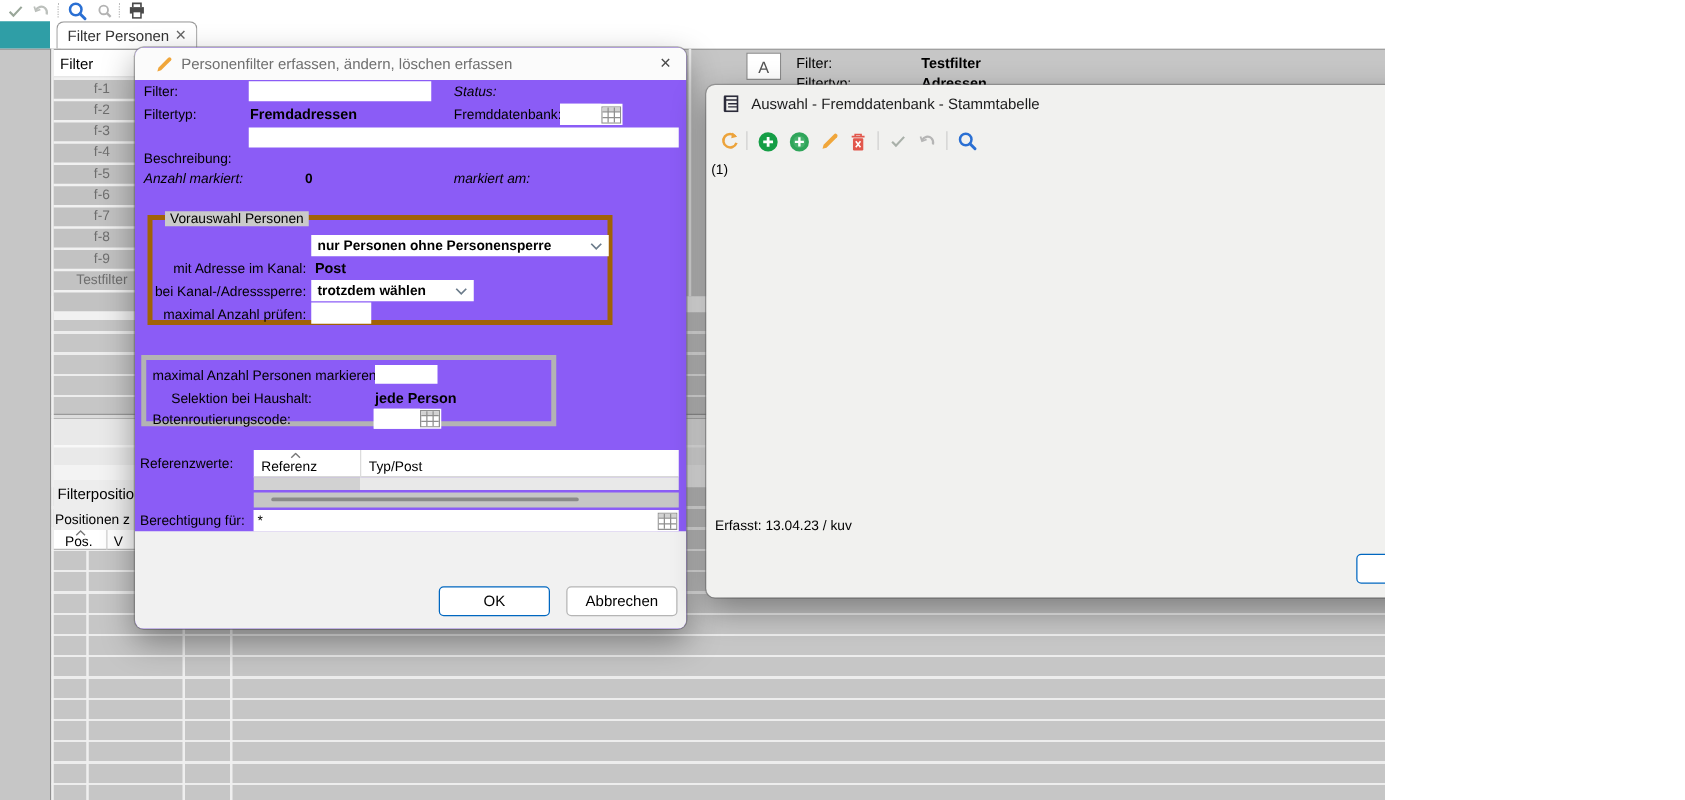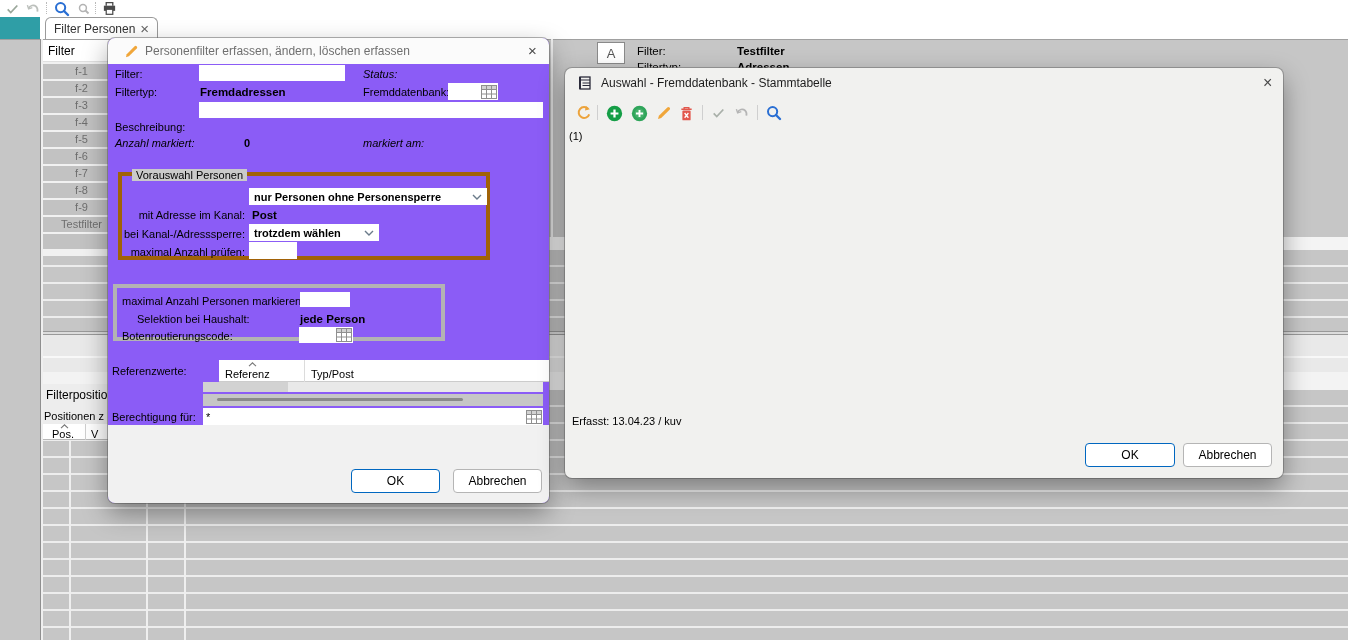--- a/index.html
+++ b/index.html
@@ -1,17 +1,17 @@
 <!DOCTYPE html>
 <html><head>
 <meta charset="utf-8">
 <style>
   * { box-sizing:border-box; margin:0; padding:0; }
   body { font-family:"Liberation Sans",sans-serif; background:#fff; }
-  #screen { position:relative; width:1348px; height:640px; overflow:hidden; background:#fff; font-size:11px; color:#000; }
+  #screen { position:relative; width:1108px; height:640px; overflow:hidden; background:#fff; font-size:11px; color:#000; }
   .abs { position:absolute; }
   .lbl { white-space:nowrap; }
   .it { font-style:italic; }
   .b  { font-weight:bold; }
   .tin { background:#fff; border:none; outline:none; font:11px "Liberation Sans",sans-serif; padding:0 3px; width:100%; height:100%; }
   .lookup { background:#fff; display:flex; align-items:center; }
   .lookup .tin { flex:1; min-width:0; }
   .gicon { flex:0 0 16px; margin-right:1px; }
   .dd { background:#fff; display:flex; align-items:center; font-weight:bold; font-size:11px; padding:0 5px; cursor:default; white-space:nowrap; }
   .dd svg { margin-left:auto; flex:0 0 auto; }
@@ -205,21 +205,21 @@
         <input class="tin" style="">
         <svg class="gicon" viewBox="0 0 16 14" width="16" height="14">
             <rect x="0.5" y="0.5" width="15" height="13" fill="#fff" stroke="#8f8f8f"></rect>
             <rect x="1" y="1" width="14" height="3" fill="#d2d2d2"></rect>
             <path d="M5.5 1 V13 M10.5 1 V13 M1 4.5 H15 M1 9 H15" stroke="#8f8f8f" stroke-width="1" fill="none"></path>
           </svg>
       </div>
     </div>
 
     <span class="abs lbl" style="left:4px;top:327px;">Referenzwerte:</span>
-    <div class="abs" style="left:95px;top:322px;width:340px;height:22px;background:#fff;border-bottom:1px solid #ccc;margin-left:16px;">
+    <div class="abs" style="left:95px;top:322px;width:340px;height:22px;background:#fff;border-bottom:1px solid #ccc;">
       <svg width="9" height="5" viewBox="0 0 9 5" style="position:absolute;left:29px;top:2px;">
           <path d="M1 4.2 L4.5 0.8 L8 4.2" fill="none" stroke="#777" stroke-width="1.1"></path>
         </svg>
       <span class="abs lbl" style="left:6px;top:8px;">Referenz</span>
       <span class="abs" style="left:85px;top:0;width:1px;height:22px;background:#dcdcdc;"></span>
       <span class="abs lbl" style="left:92px;top:8px;">Typ/Post</span>
     </div>
     <div class="abs" style="left:95px;top:344px;width:85px;height:10px;background:#d2d2d2;"></div>
     <div class="abs" style="left:180px;top:344px;width:255px;height:10px;background:#e9e9e9;"></div>
     <div class="abs" style="left:95px;top:356px;width:340px;height:12px;background:#c6c6c6;">

